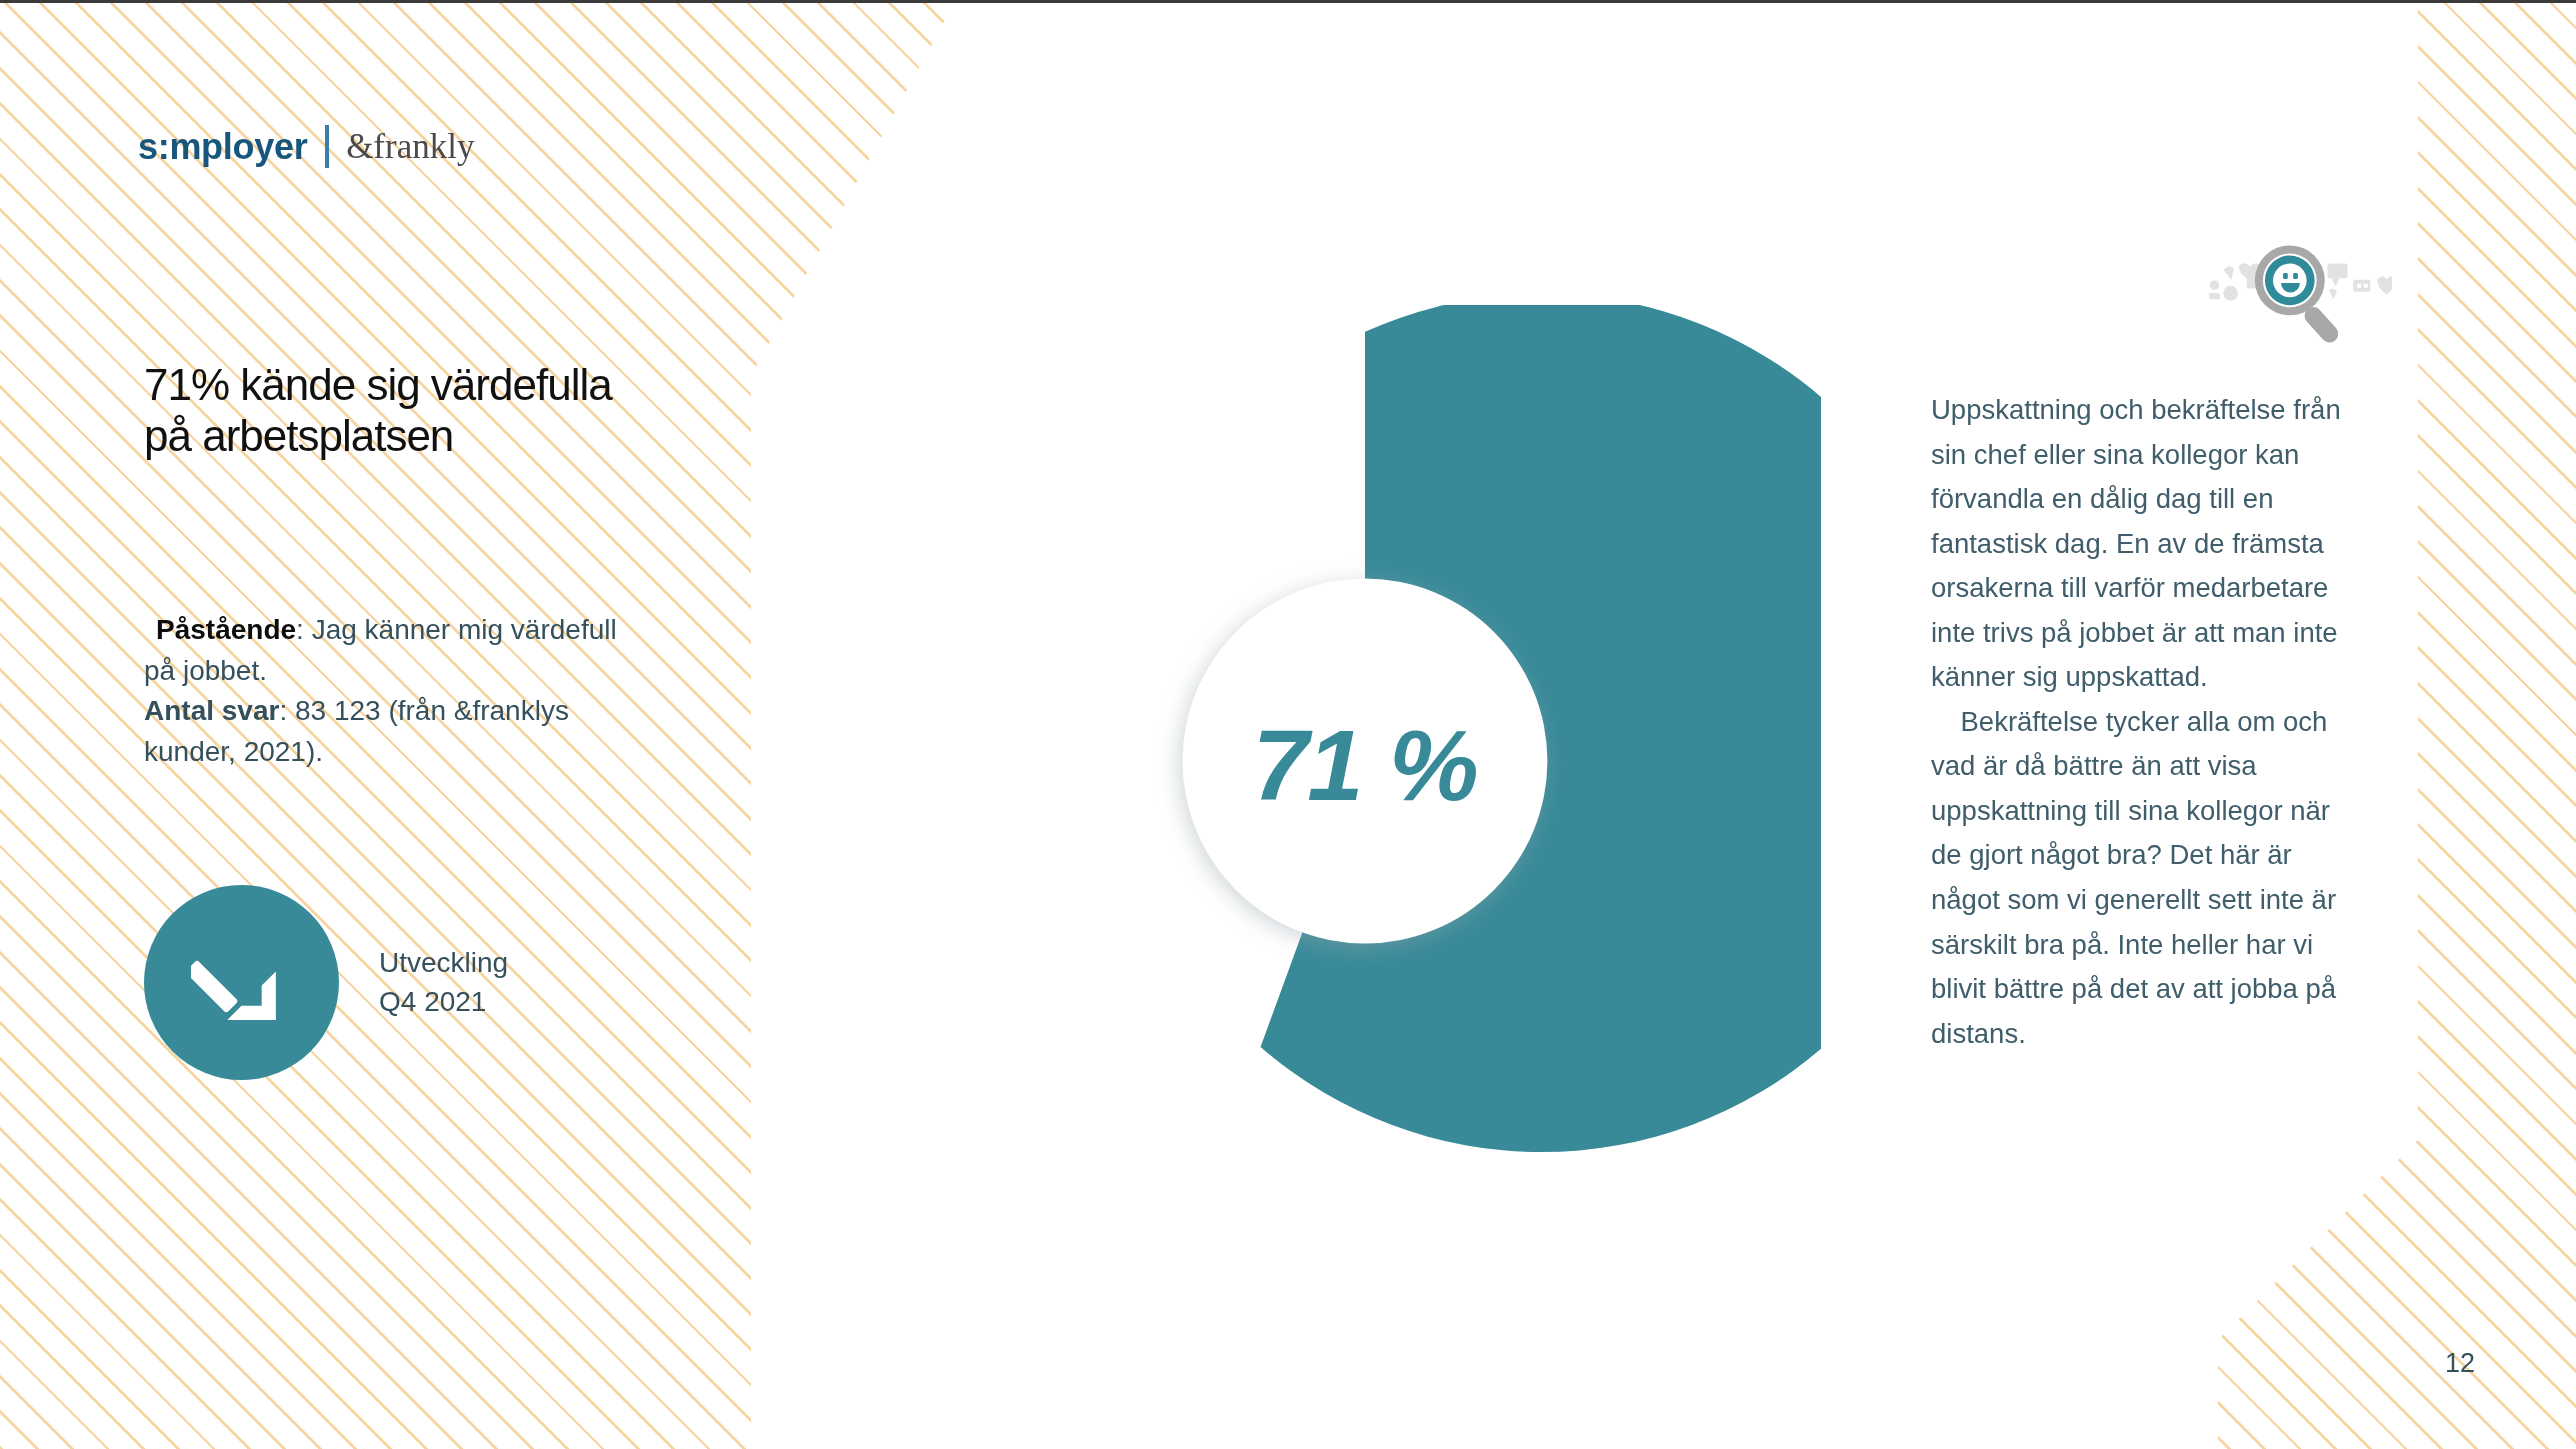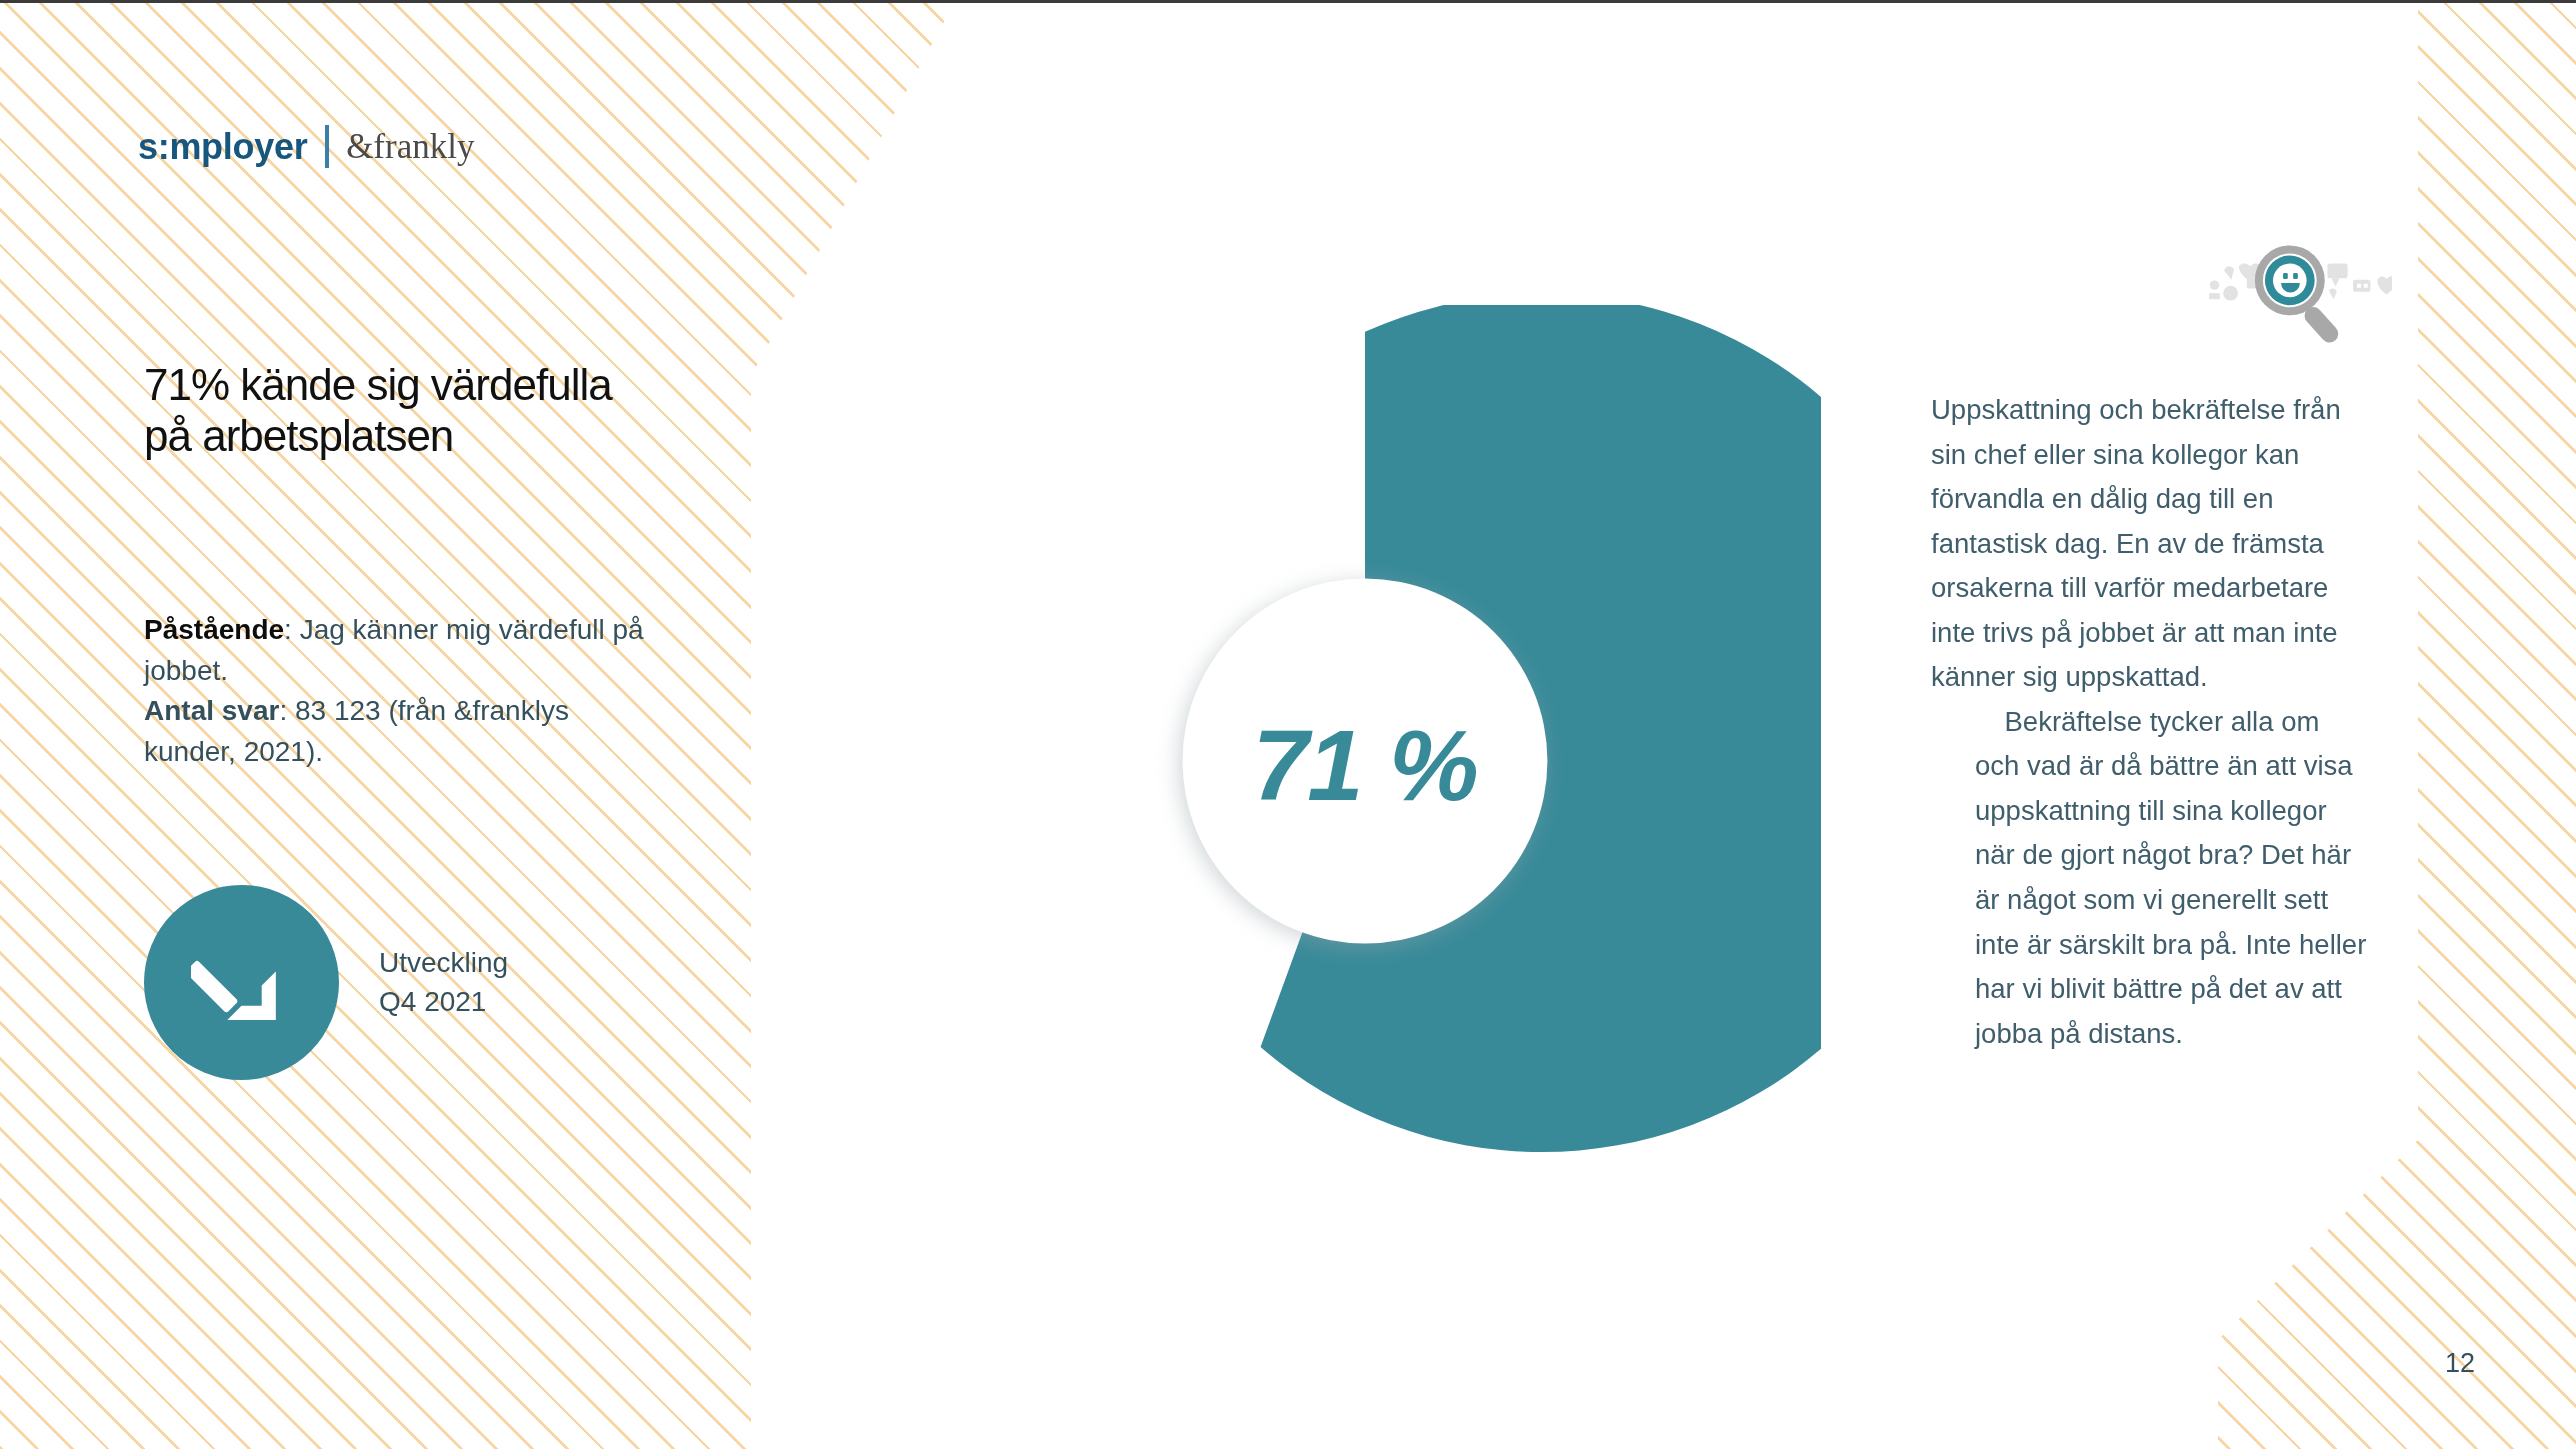--- a/index.html
+++ b/index.html
@@ -90,21 +90,21 @@
     color:#111111; letter-spacing:-1px;
   }
 
   #statement {
     position:absolute; left:144px; top:610px;
     width:510px;
     font-size:28px; line-height:1.45;
     color:#34505c;
   }
   #statement .lbl { font-weight:700; }
-  #statement .lbl-dark { font-weight:700; color:#0d0d0d; }
+  #statement .lbl-dark { font-weight:700; color:#0d0d0d;margin-left:12px; }
 
   
   #trend {
     position:absolute; left:144px; top:885px;
     display:flex; align-items:center; gap:40px;
   }
   #trend-circle {
     width:195px; height:195px; border-radius:50%;
     background:#388a99;
     display:flex; align-items:center; justify-content:center;
@@ -134,21 +134,21 @@
   }
   #magnifier svg { display:block; }
 
   
   #bodycopy {
     position:absolute; left:1931px; top:388px;
     width:436px;
     font-size:27.5px; line-height:1.62;
     color:#3f5d6b;
   }
-  #bodycopy p + p { text-indent:29.5px;margin-left:44px; }
+  #bodycopy p + p { text-indent:29.5px; }
 
   
   #pagenum {
     position:absolute; left:2445px; top:1348px;
     font-size:27px; color:#34505c;
   }
 </style>
 </head>
 <body>
 

